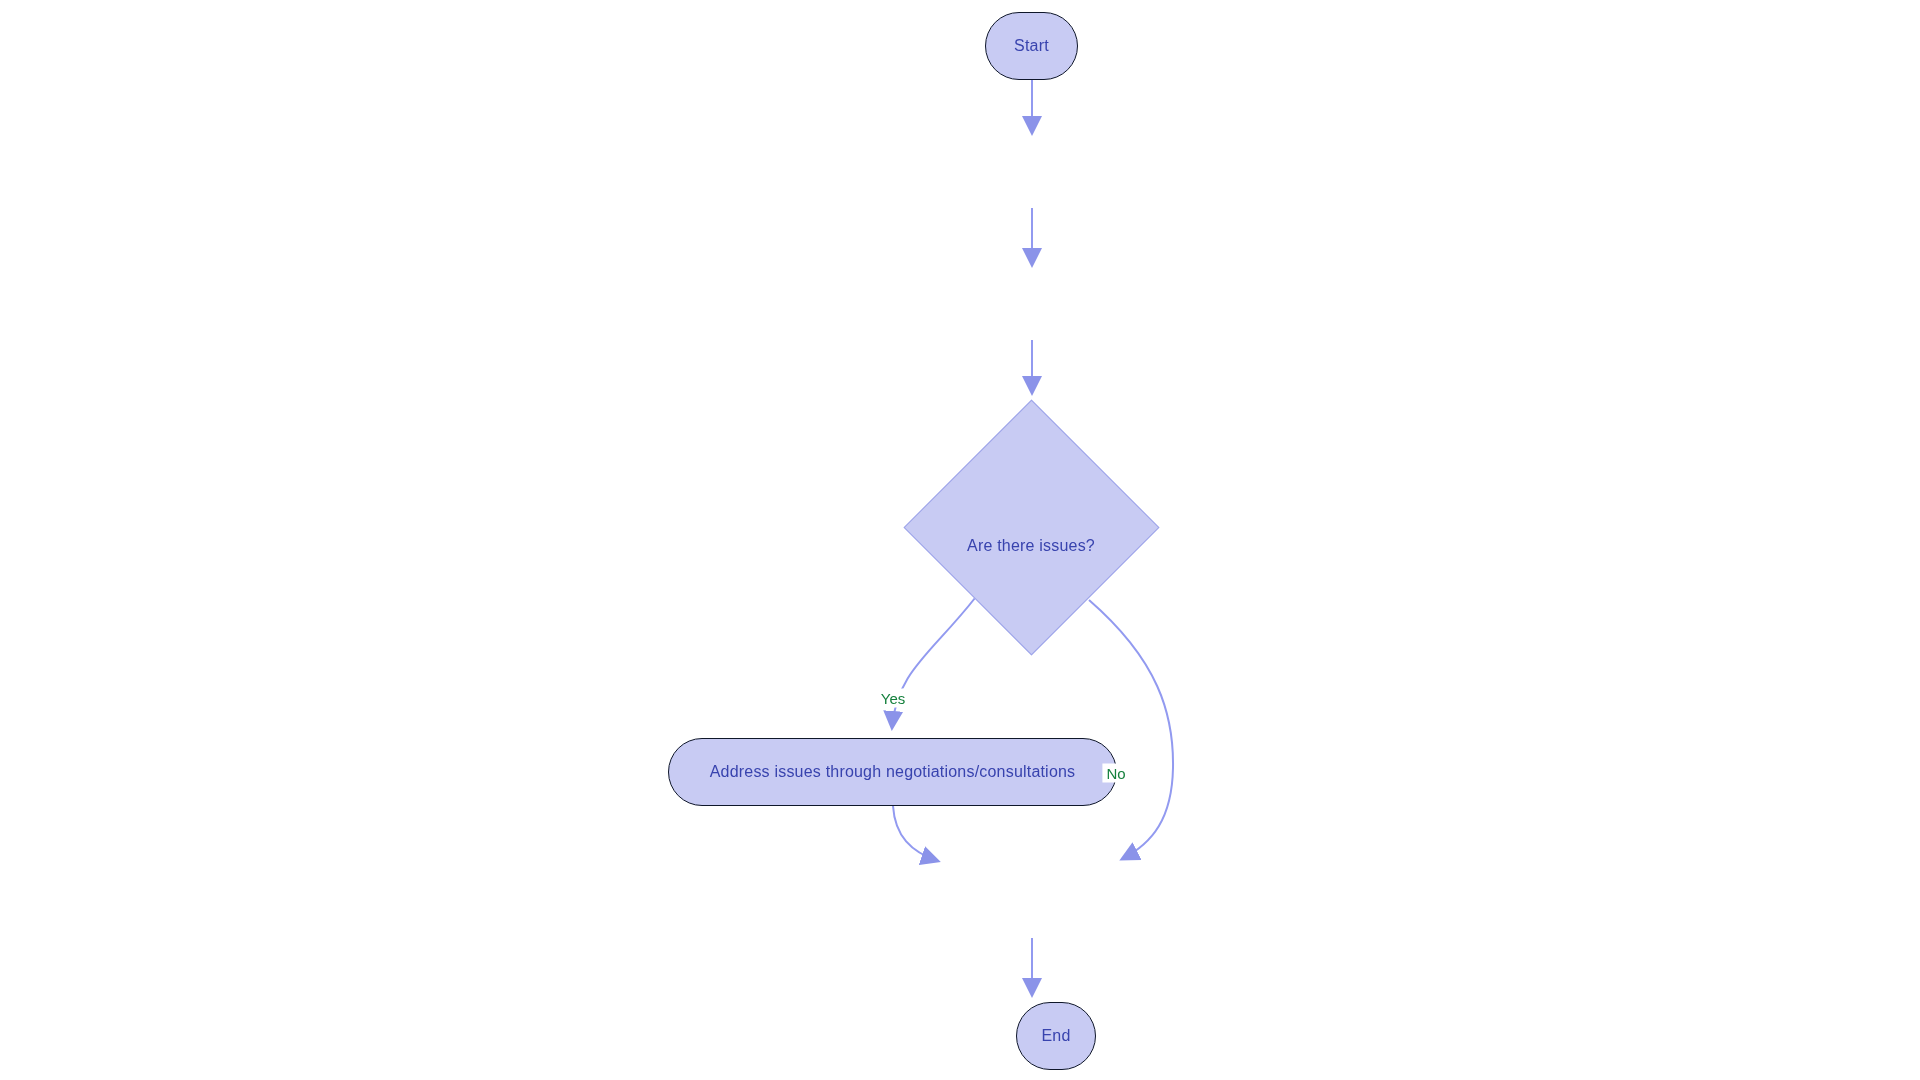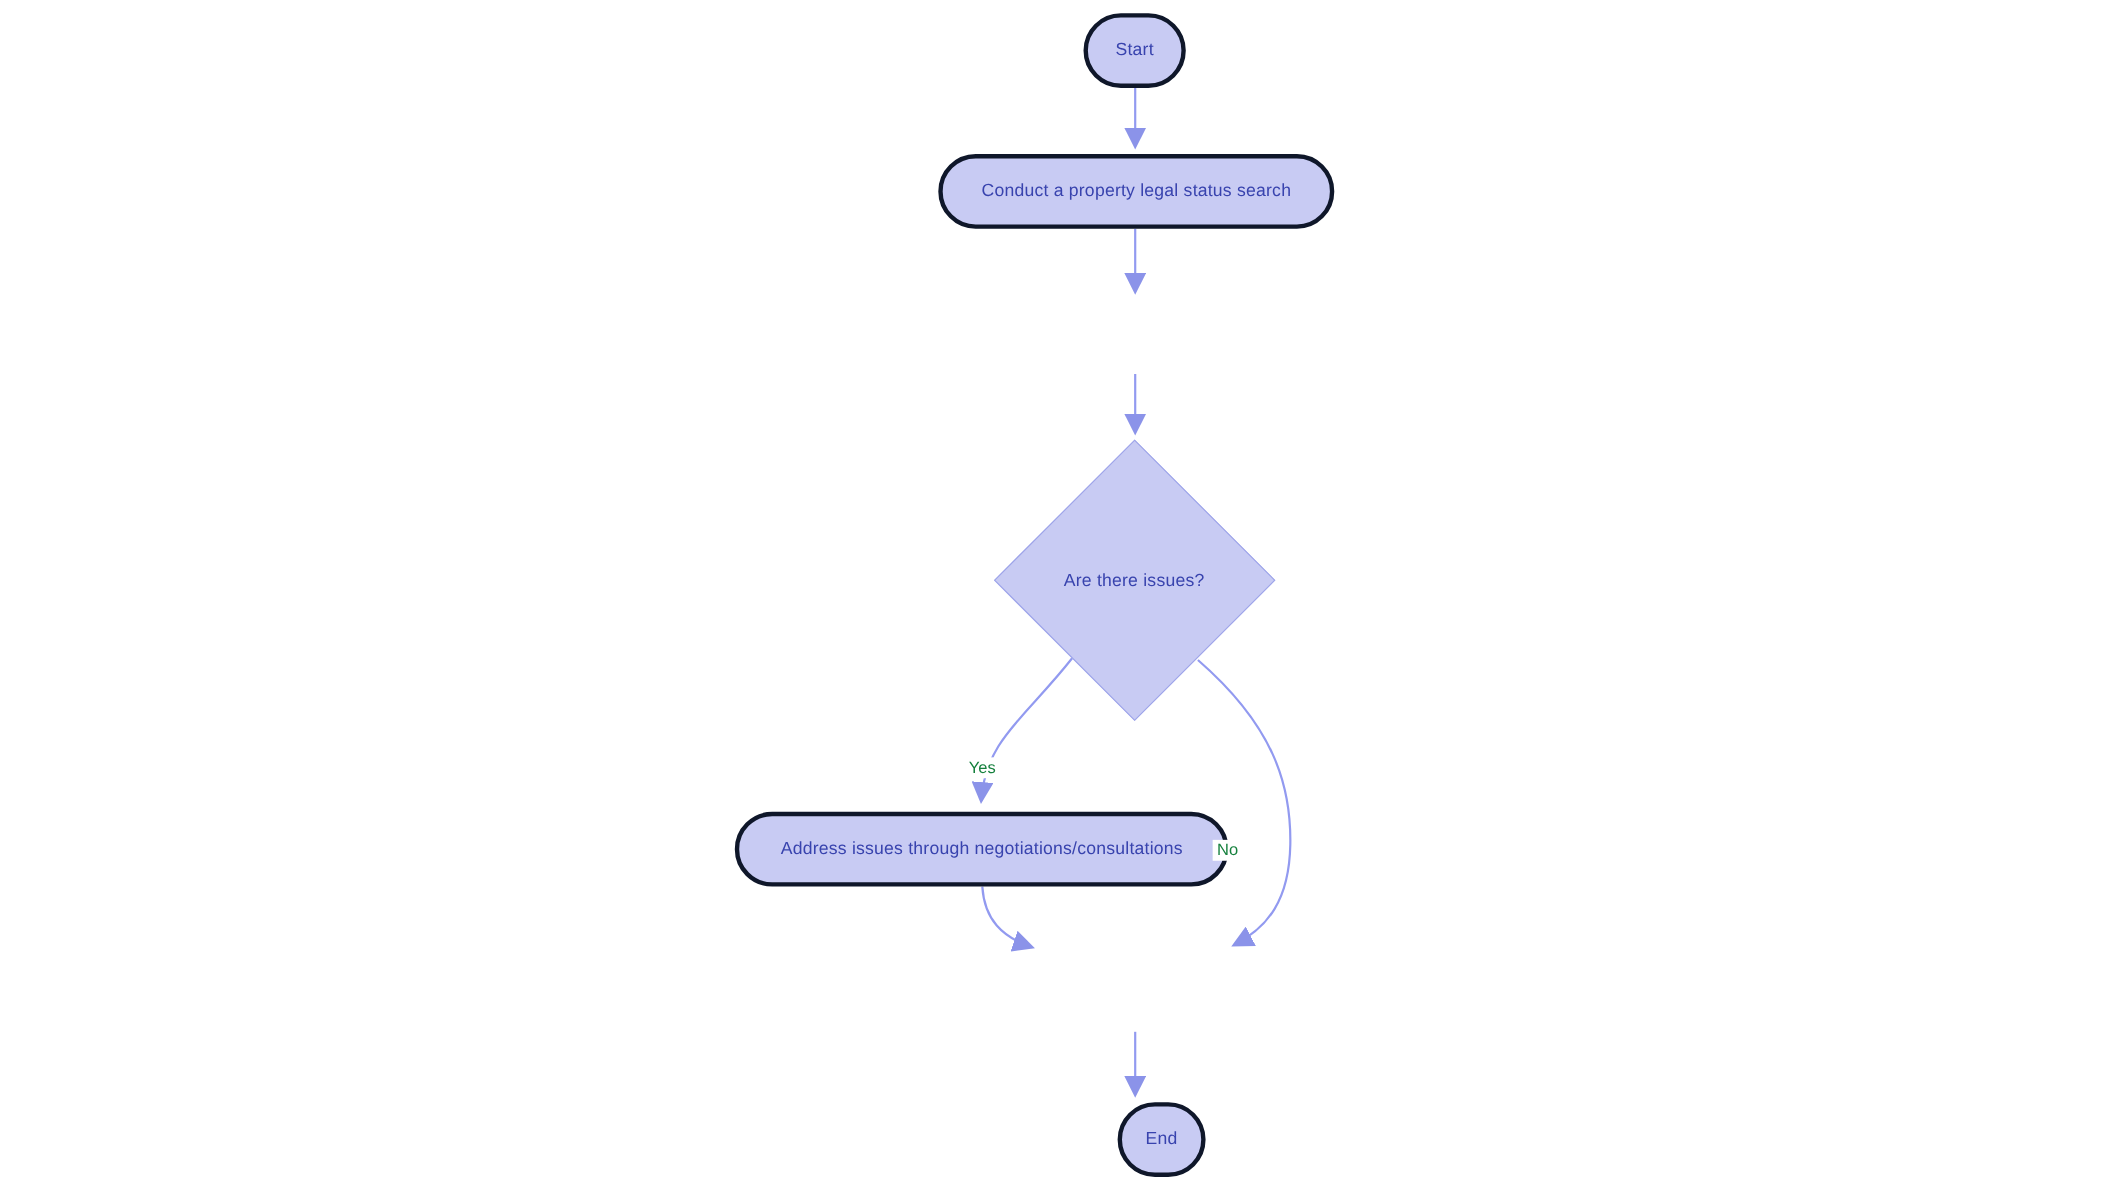--- a/index.html
+++ b/index.html
@@ -20,21 +20,21 @@
   }
   svg.edge-layer path.edge {
     fill: none;
     stroke: #929af0;
     stroke-width: 2px;
   }
 
   .node {
     position: absolute;
     background: #c8cbf3;
-    border: 4px solid #0f172a;
+    border: 1px solid #0f172a;
     color: #3843ae;
     font-size: 16px;
     font-weight: 500;
     letter-spacing: 0.2px;
     display: flex;
     align-items: center;
     justify-content: center;
     text-align: center;
     white-space: nowrap;
   }
@@ -51,21 +51,21 @@
   .diamond-shape {
     position: absolute;
     left: 941px; top: 437px;
     width: 181px; height: 181px;
     background: #c8cbf3;
     border: 1px solid #9da4e9;
     transform: rotate(45deg);
   }
   .diamond-label {
     position: absolute;
-    left: 1031px; top: 529px;
+    left: 1031px; top: 546px;
     transform: translate(-50%, -50%);
     color: #3843ae;
     font-size: 16px;
     font-weight: 500;
     letter-spacing: 0.2px;
     white-space: nowrap;
   }
 
   .edge-label {
     position: absolute;
@@ -97,23 +97,20 @@
     <path class="edge" d="M 975 598 C 932 653, 896 672, 892 728" marker-end="url(#arrow)"></path>
     <path class="edge" d="M 1089 600 C 1158 660, 1174 714, 1173 768 C 1172 818, 1153 843, 1122 859" marker-end="url(#arrow)"></path>
     <path class="edge" d="M 893 806 C 895 836, 911 852, 938 861" marker-end="url(#arrow)"></path>
     <path class="edge" d="M 1032 938 L 1032 995" marker-end="url(#arrow)"></path>
   </svg>
 
   <div class="node stadium node-start">
     <span>Start</span>
   </div>
 
-  <div class="node stadium node-search">
-    <span>Conduct a property legal status search</span>
-  </div>
 
 
   <div class="diamond-shape"></div>
   <div class="diamond-label">Are there issues?</div>
 
   <div class="node stadium node-address">
     <span>Address issues through negotiations/consultations</span>
   </div>
 
 

